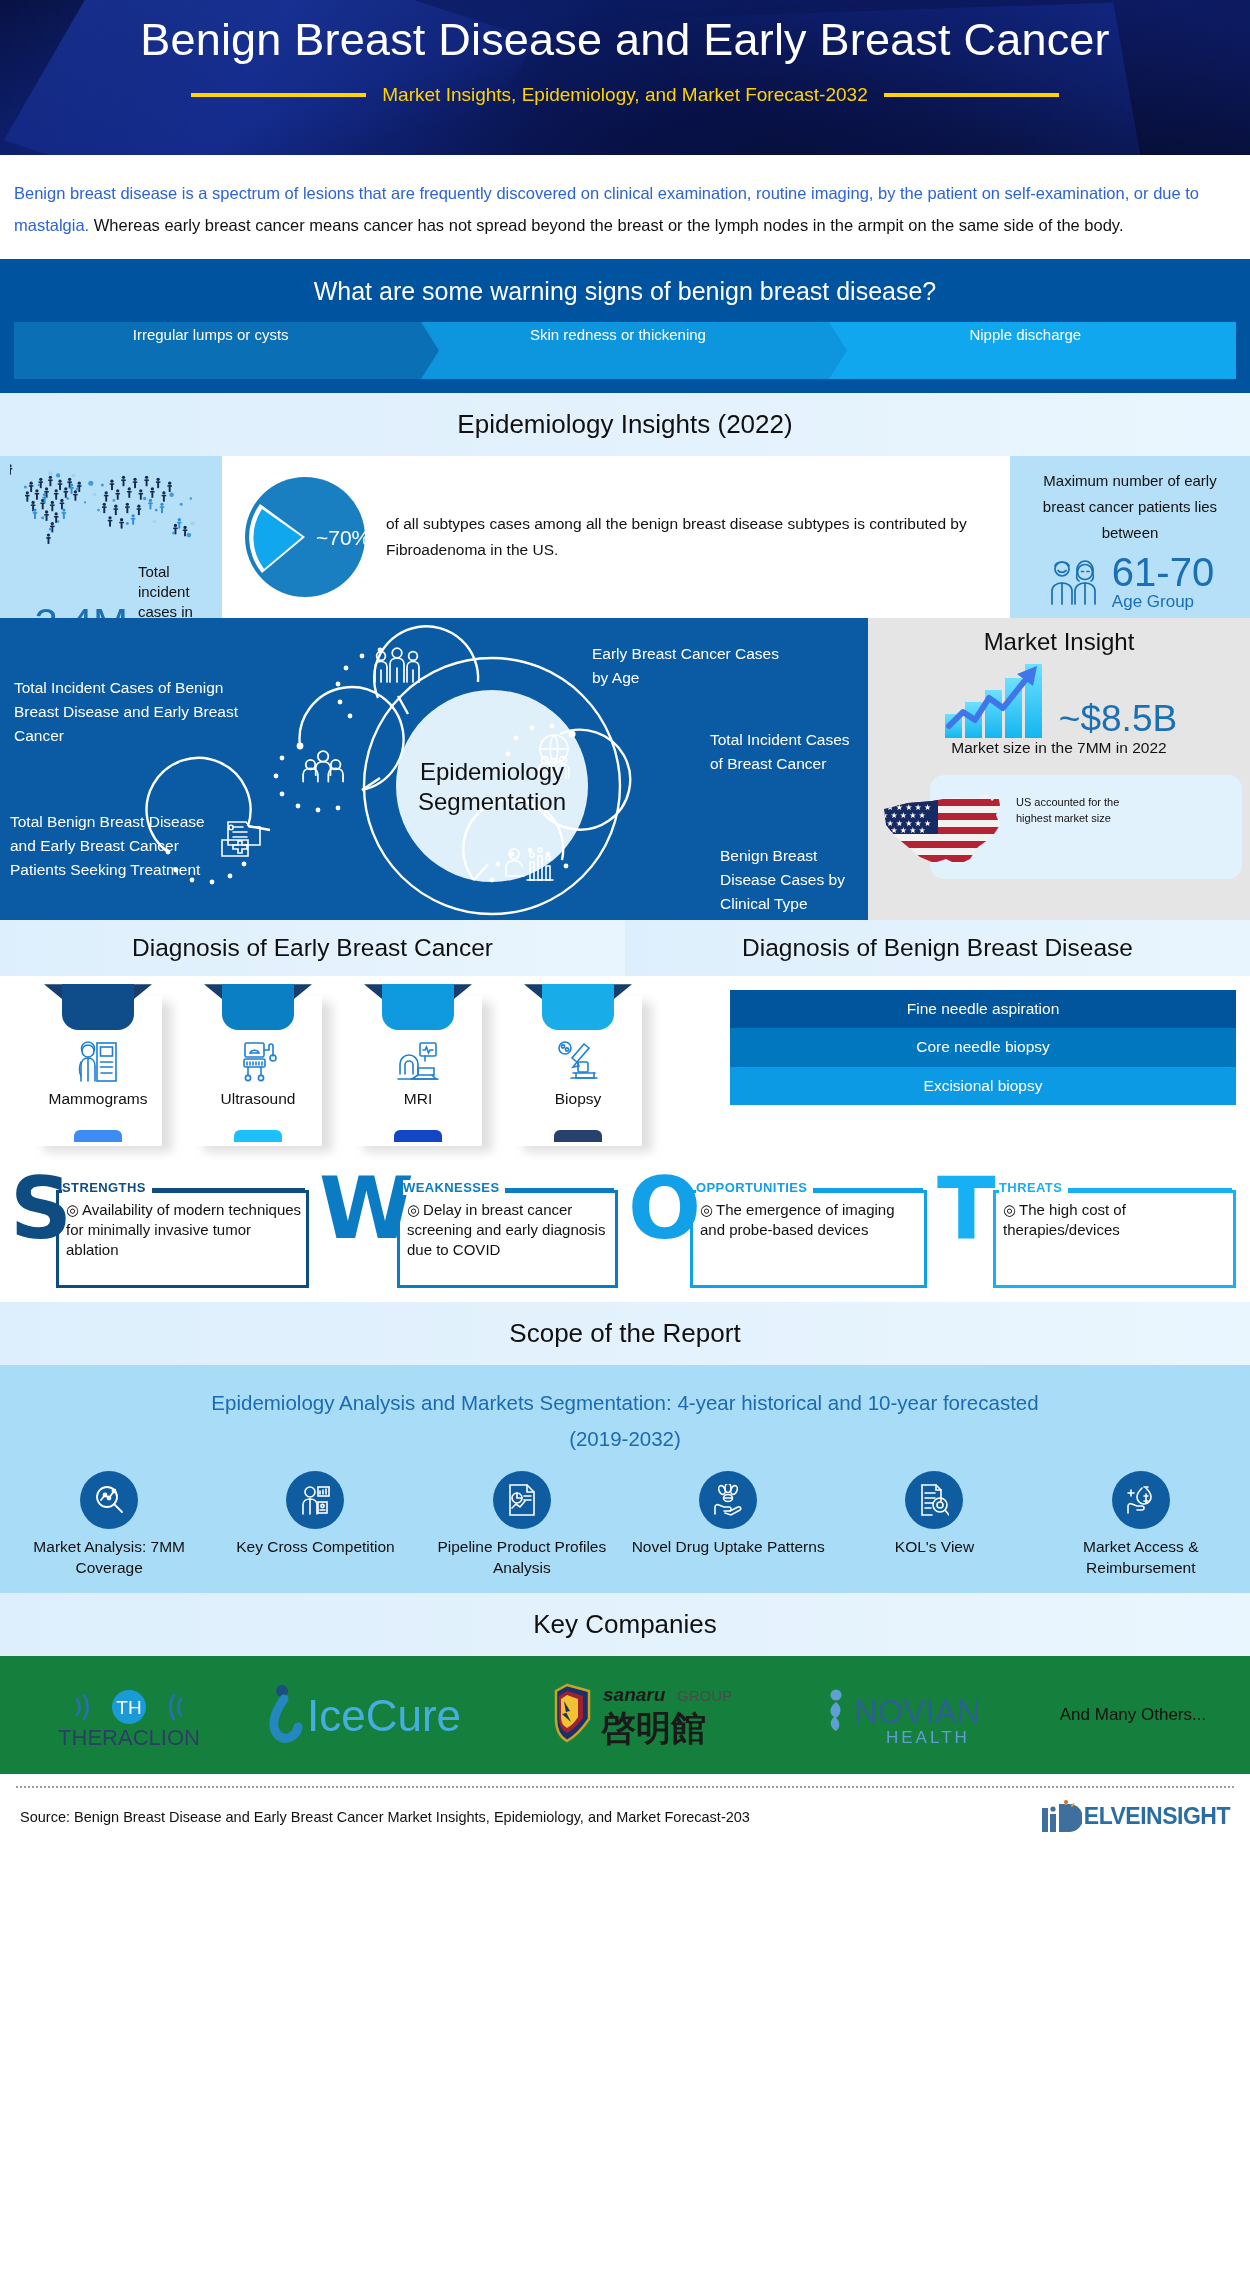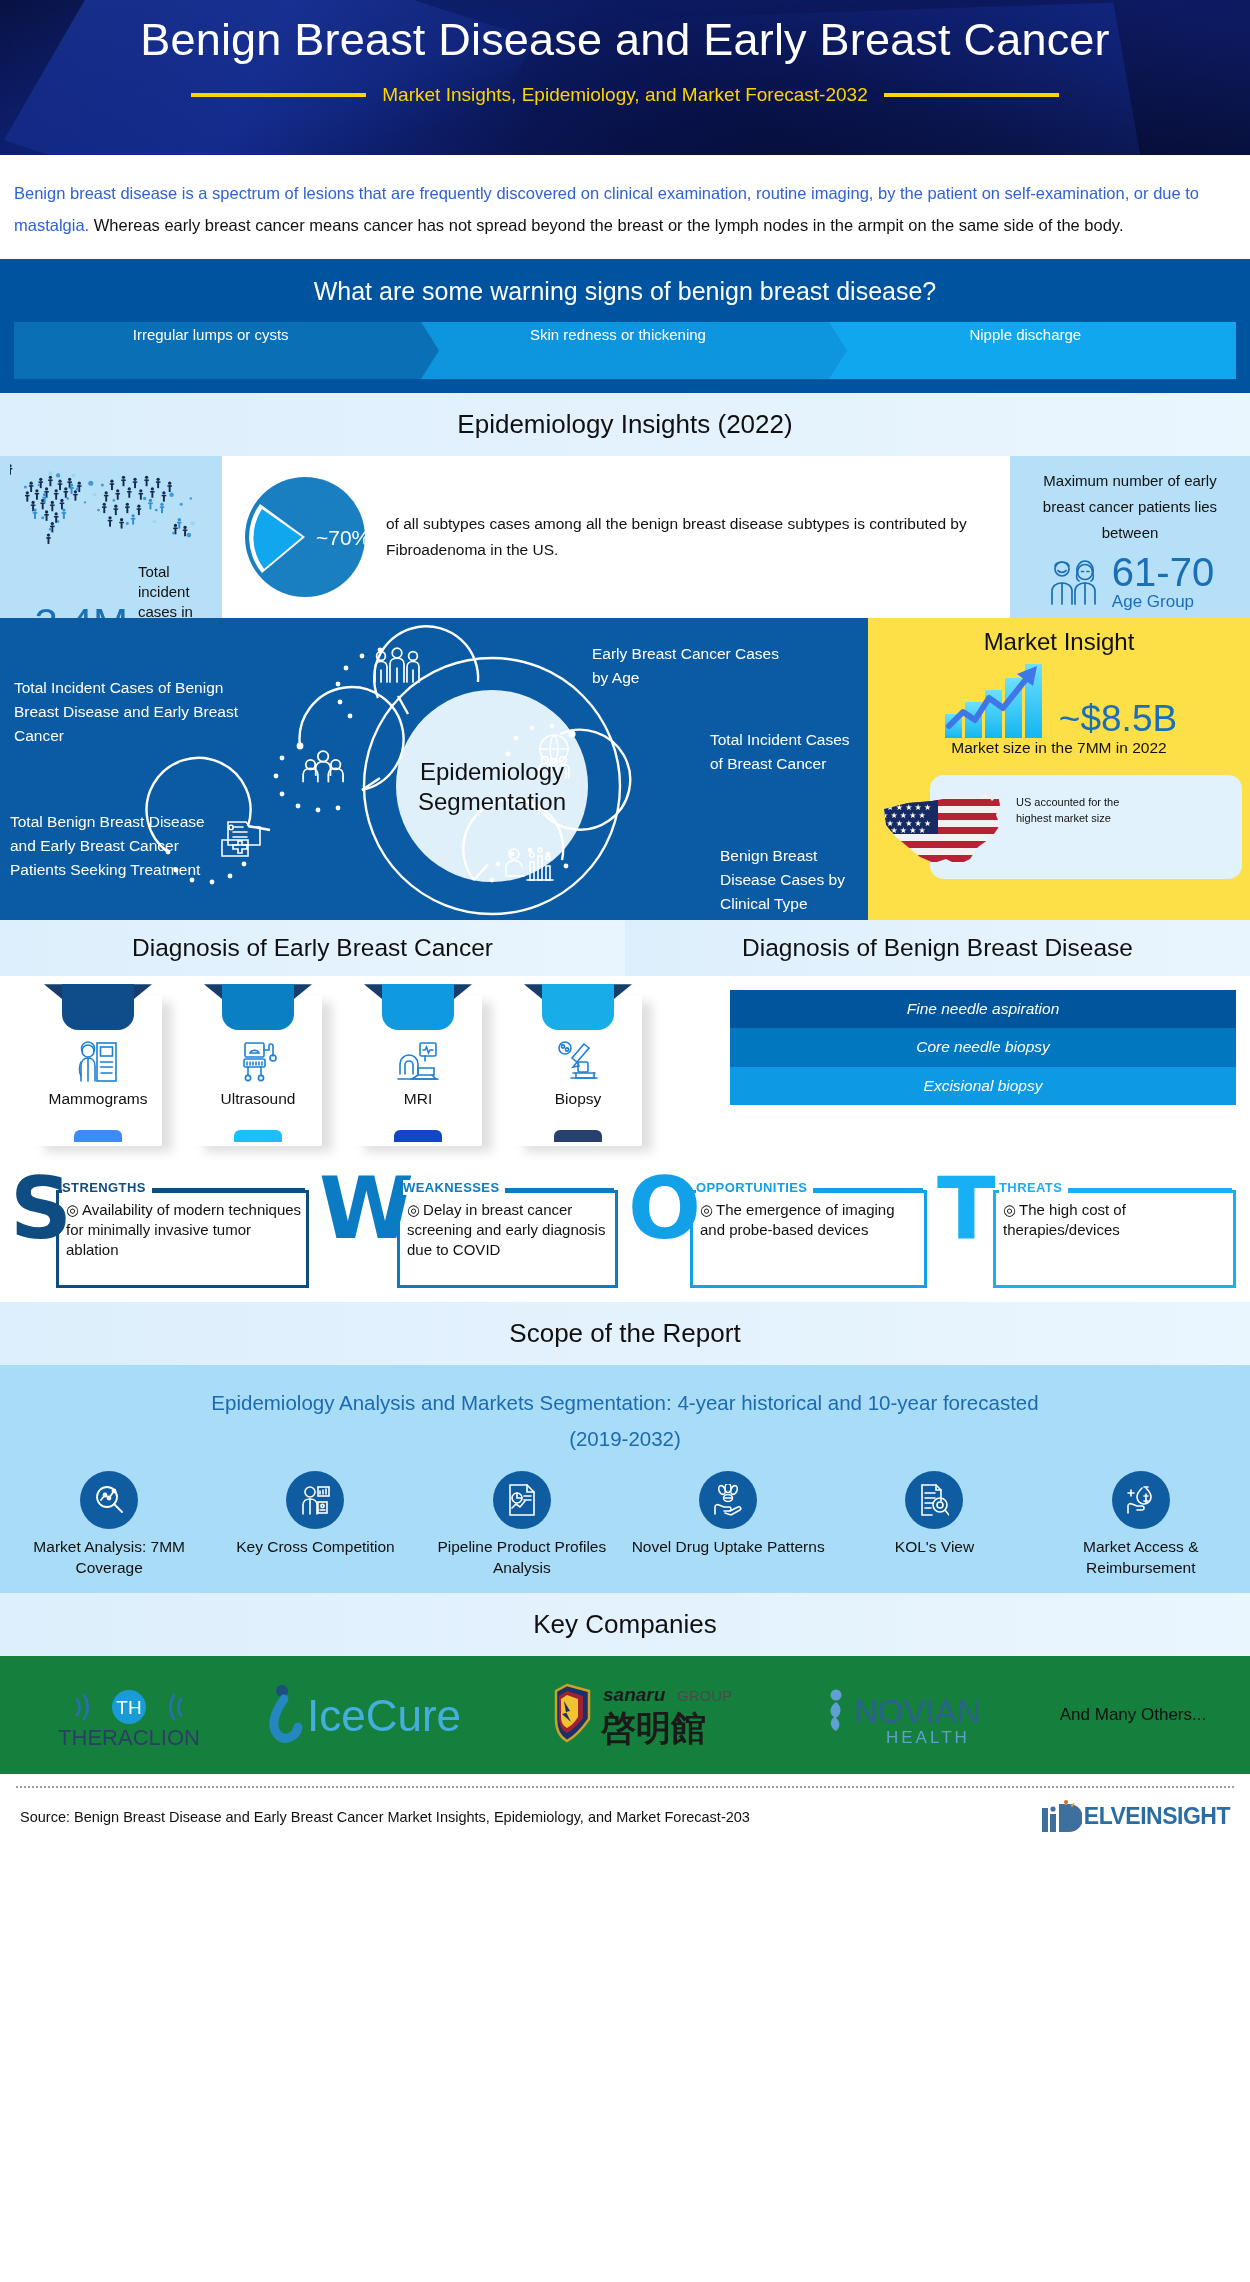--- a/index.html
+++ b/index.html
@@ -100,21 +100,21 @@
   .pie-text { font-size: 15.5px; color: #111; line-height: 1.72; padding-left: 16px; }
 
   .epi-right-text { font-size: 15px; color: #111; line-height: 1.72; text-align: center; }
   .age-row { display: flex; align-items: center; justify-content: center; gap: 8px; margin-top: 6px; }
   .age-num { font-size: 40px; color: #1a6fb5; line-height: 1; }
   .age-lab { font-size: 17px; color: #1a6fb5; }
 
   
   .seg-row { display: flex; }
   .seg-left { width: 868px; background: #0a5ba3; position: relative; height: 302px; }
-  .seg-right { flex: 1; background: #fde047; position: relative; height: 302px; }
+  .seg-right { flex: 1; background: #e5e5e5; position: relative; height: 302px; }
   .seg-svg { position: absolute; inset: 0; }
   .seg-label {
     position: absolute; color: #ffffff; font-size: 15.5px; line-height: 1.55;
   }
   .mi-title { text-align: center; font-size: 24px; color: #101010; padding-top: 10px; }
   .mi-mid { display: flex; align-items: flex-end; justify-content: center; gap: 2px; margin-top: 2px; }
   .mi-amt { font-size: 37px; color: #1a6fb5; }
   .mi-sub { text-align: center; font-size: 15.5px; color: #111; margin-top: -1px; }
   .mi-bottom { position: relative; margin-top: 14px; height: 112px; }
   .mi-pill {
@@ -128,21 +128,21 @@
 
   
   .diag-band { display: flex; }
   .diag-band > div {
     flex: 1; text-align: center; font-size: 24.5px; color: #101010;
     background: linear-gradient(90deg, #ddeffc, #e9f5fe);
     padding: 14px 0 14px 0;
   }
   .diag-body { display: flex; height: 182px; position: relative; }
   .diag-left { width: 720px; position: relative; }
-  .diag-right { flex: 1; padding: 14px 14px 0 10px; font-style: italic; }
+  .diag-right { flex: 1; padding: 14px 14px 0 10px; }
 
   .dcard { position: absolute; top: 8px; width: 128px; height: 162px; }
   .dcard .sheet {
     position: absolute; left: 0; top: 12px; width: 128px; height: 150px;
     background: #ffffff; box-shadow: 10px 6px 10px rgba(0,0,0,.13);
   }
   .dcard .tab {
     position: absolute; left: 28px; top: 0; width: 72px; height: 46px;
     border-radius: 0 0 16px 16px; z-index: 3;
   }

